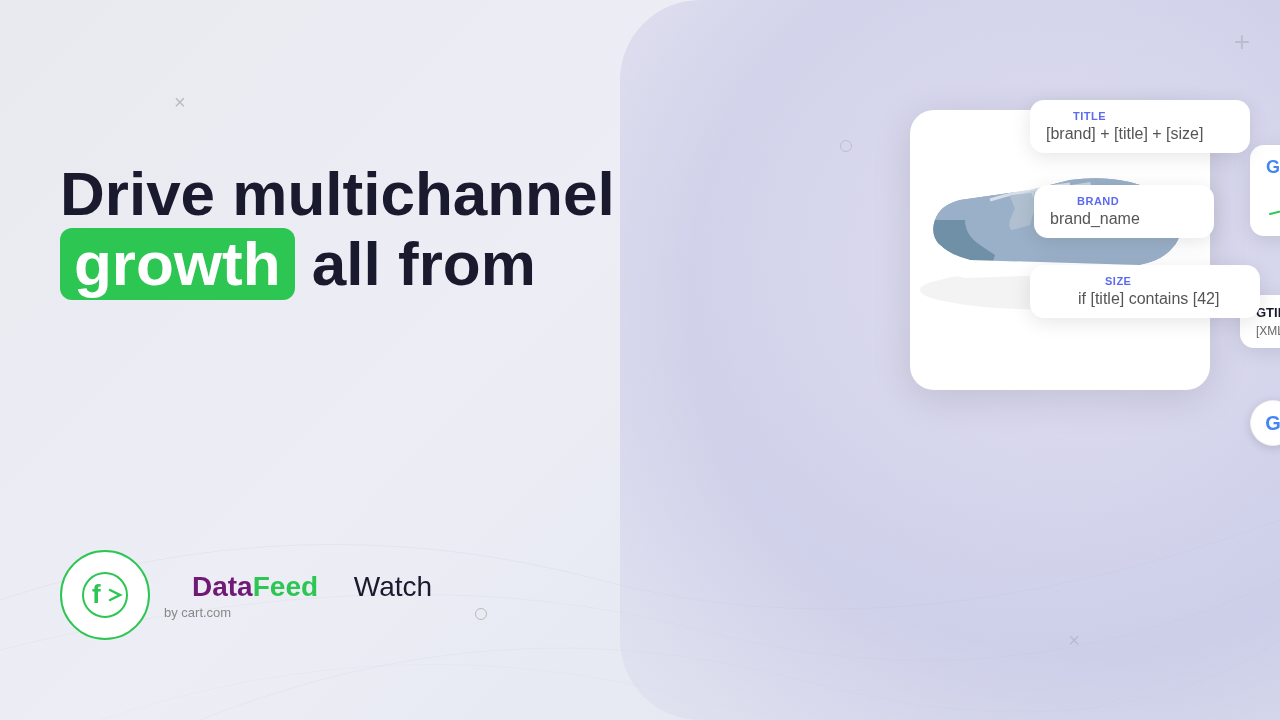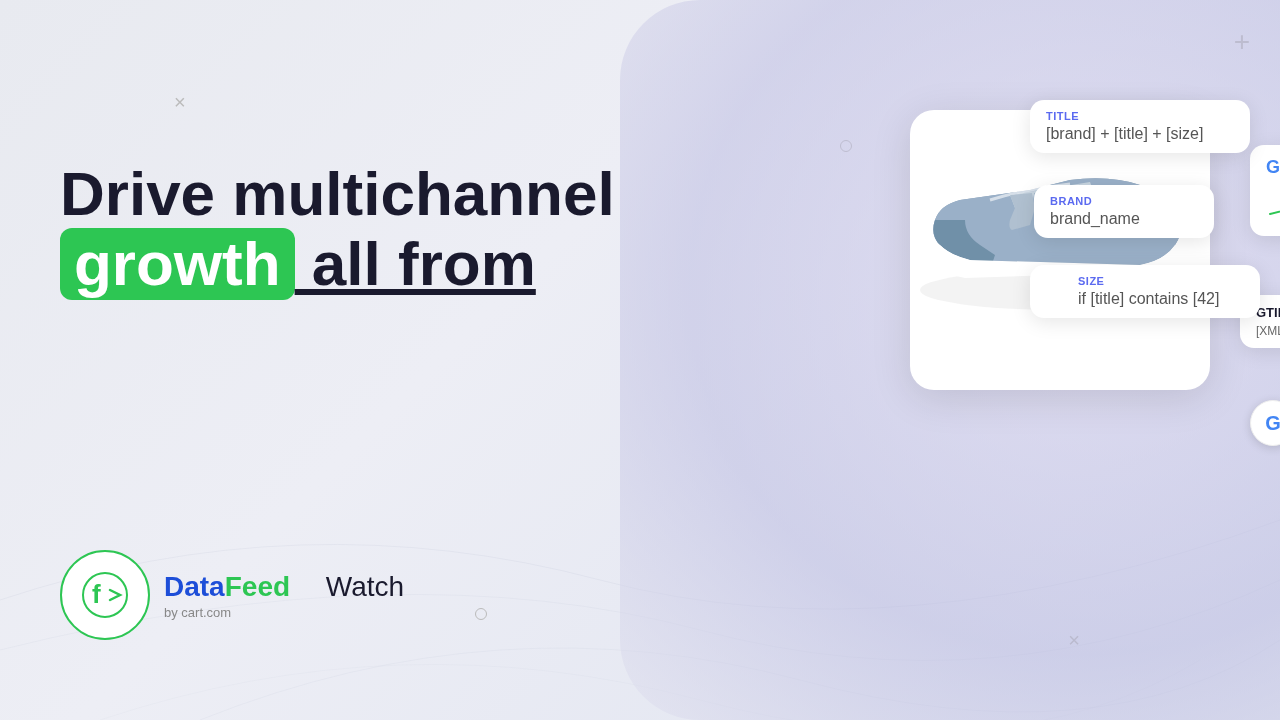--- a/index.html
+++ b/index.html
@@ -51,21 +51,21 @@
     }
 
     .headline {
       font-size: 62px;
       font-weight: 800;
       color: #1a1a2e;
       line-height: 1.1;
     }
 
     .headline .line1 { display: block; }
-    .headline .line2 { display: block; text-decoration: underline; }
+    .headline .line2 { display: block; }
 
     .highlight-green {
       background: #2dc653;
       color: white;
       border-radius: 12px;
       padding: 2px 14px;
       display: inline-block;
     }
     .highlight-green-block {
       background: #2dc653;
@@ -181,20 +181,21 @@
       min-width: 180px;
     }
 
     .info-card-label {
       font-size: 11px;
       font-weight: 800;
       color: #5b6af0;
       letter-spacing: 0.5px;
       margin-bottom: 3px;
       text-transform: uppercase;
+      margin-left: 27px;
     }
 
     .info-card-value {
       font-size: 16px;
       color: #555;
     }
 
     
     .title-card {
       right: 30px;
@@ -297,21 +298,21 @@
 <div class="logo-area">
   <div class="logo-circle">
     <svg width="50" height="50" viewBox="0 0 50 50">
       <circle cx="25" cy="25" r="22" fill="none" stroke="#2dc653" stroke-width="2"></circle>
       <text x="12" y="33" font-size="26" font-weight="900" fill="#2dc653" font-family="Arial">f</text>
       <path d="M30,20 L40,25 L30,30" fill="none" stroke="#2dc653" stroke-width="2.5" stroke-linecap="round"></path>
     </svg>
   </div>
   <div class="logo-text-block">
     <span class="logo-main">
-      <span style="color:#1d4ed8;">Data</span><span style="color:#2dc653;">Feed</span><span style="color:#1a1a2e; font-weight:400;padding-left:28px;"> Watch</span>
+      <span style="color:#701a75;margin-left:28px;">Data</span><span style="color:#2dc653;">Feed</span><span style="color:#1a1a2e; font-weight:400;padding-left:28px;"> Watch</span>
     </span>
     <span class="logo-sub">by cart.com</span>
   </div>
 </div>
 
 <div class="right-panel">
 
   <div class="shoe-svg">
 
     <div style="position:absolute; left:20px; top:30px; width:300px; height:280px; background:white; border-radius:24px; box-shadow: 0 8px 40px rgba(0,0,0,0.12);"></div>

